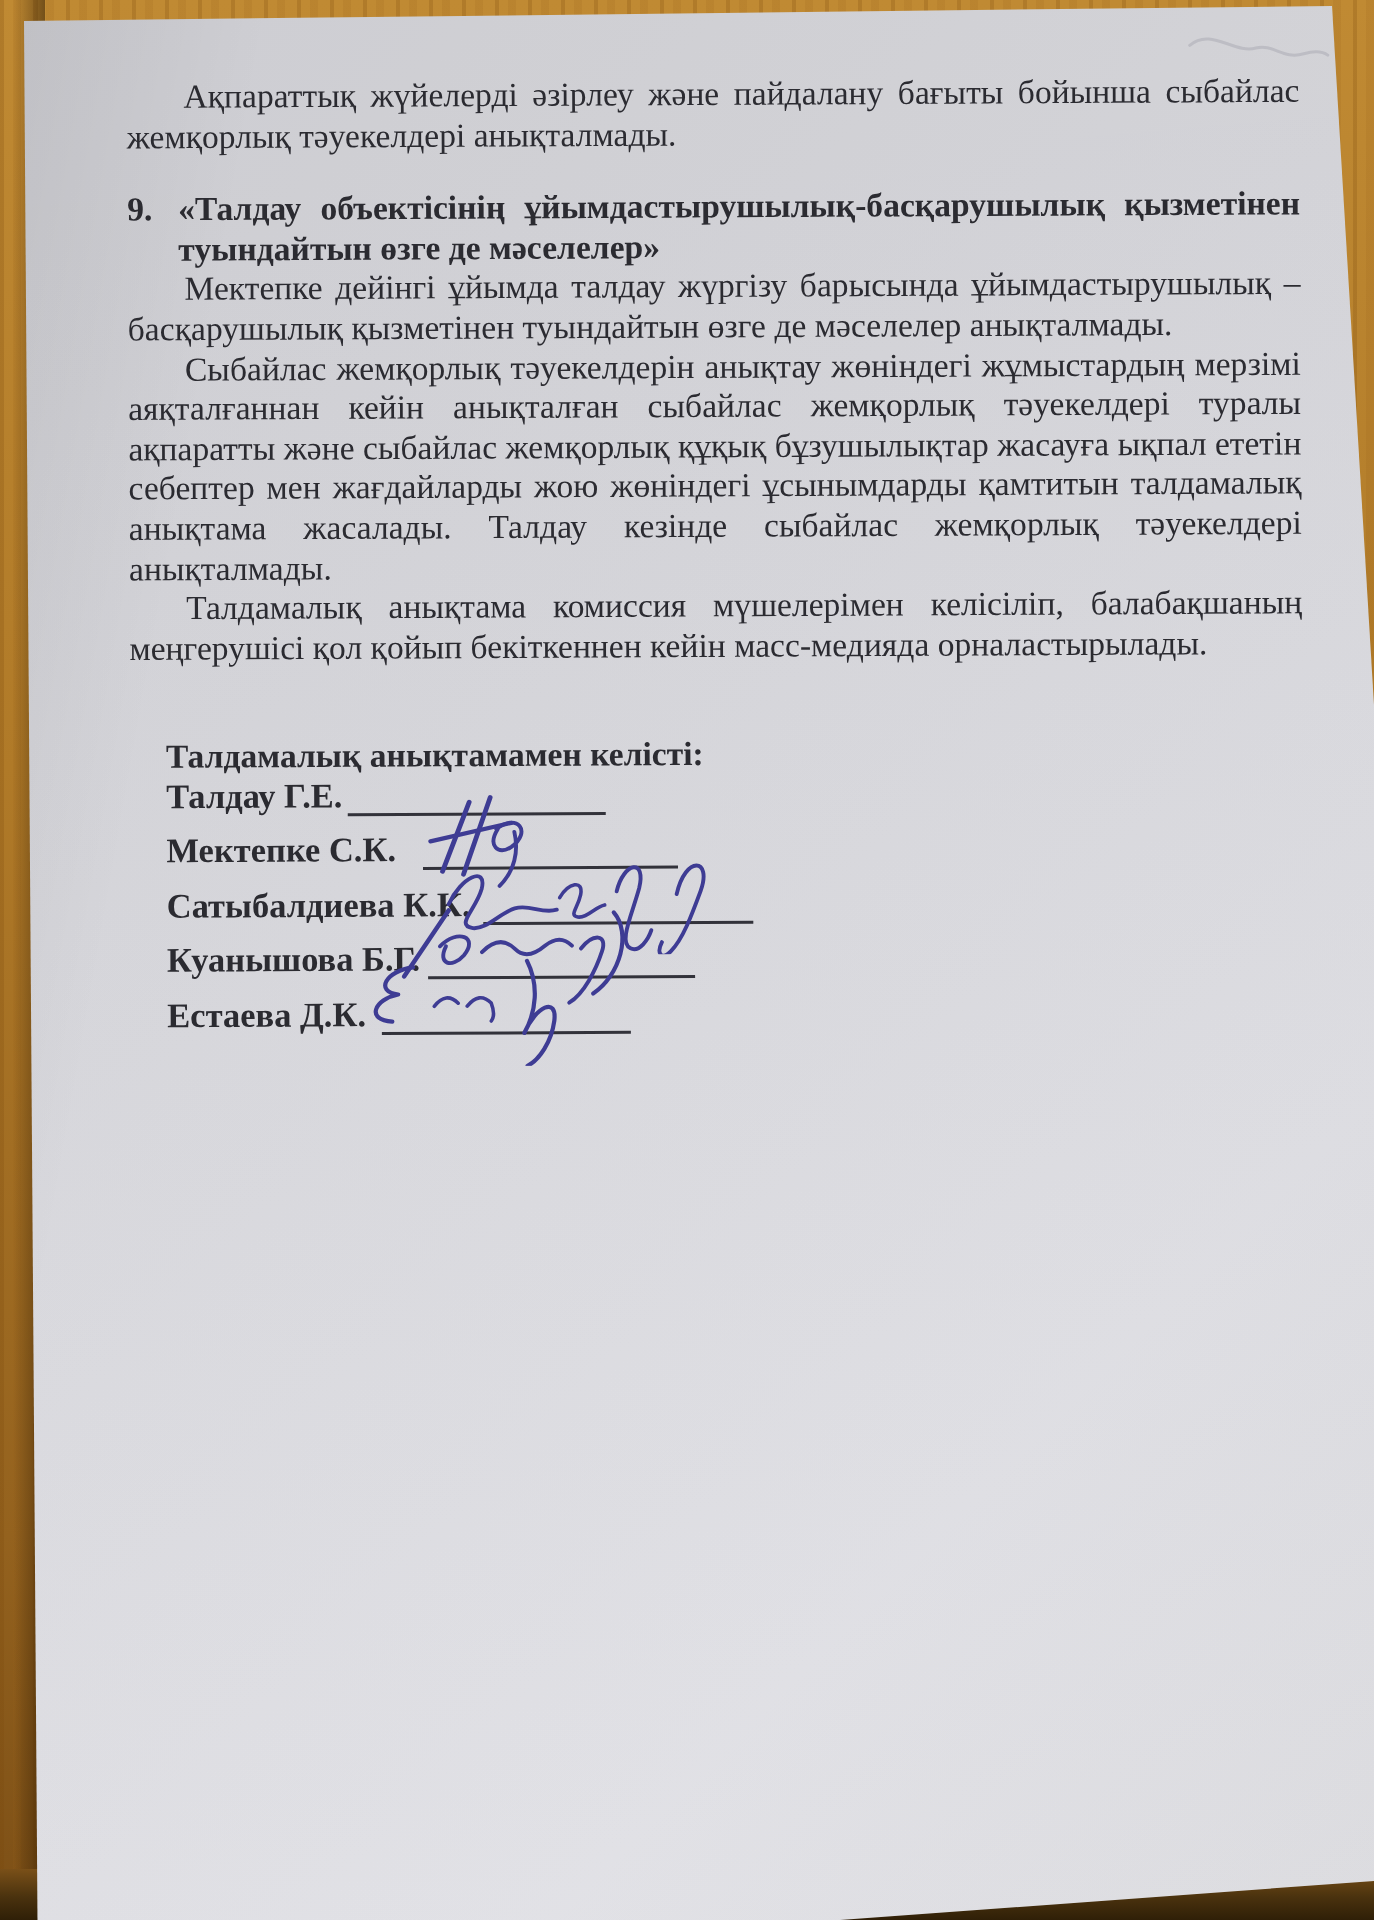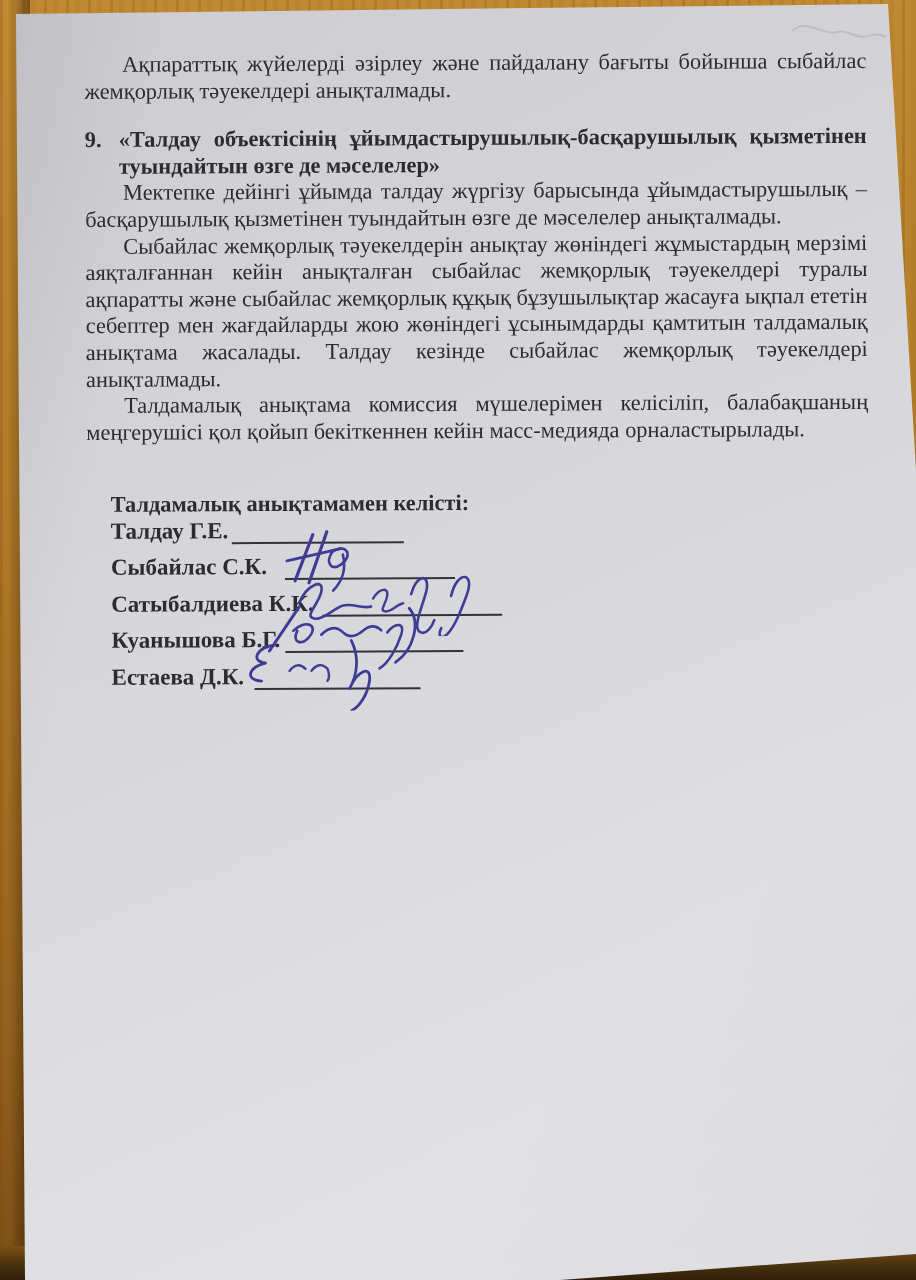--- a/index.html
+++ b/index.html
@@ -98,21 +98,21 @@
   </div>
 
   <div class="sign-block">
 
     <div class="sig-row">
       <span>Талдау Г.Е.</span>
         <span class="sig-line" style="width:172px;margin-left:4px;"></span>
     </div>
 
     <div class="sig-row">
-      <span>Сыбайлас С.К.</span>
+      <span>Мектепке С.К.</span>
         <span class="sig-line" style="width:170px;margin-left:18px;"></span>
     </div>
 
     <div class="sig-row">
       <span>Сатыбалдиева К.К.</span>
         <span class="sig-line" style="width:180px;margin-left:8px;"></span>
     </div>
 
     <div class="sig-row">
       <span>Куанышова Б.Г.</span>

